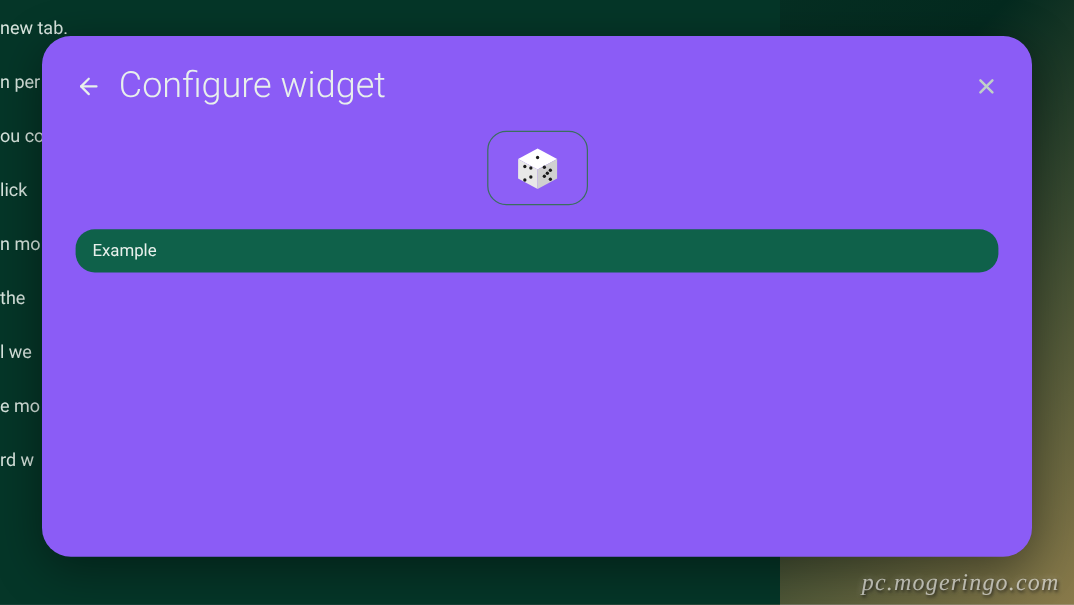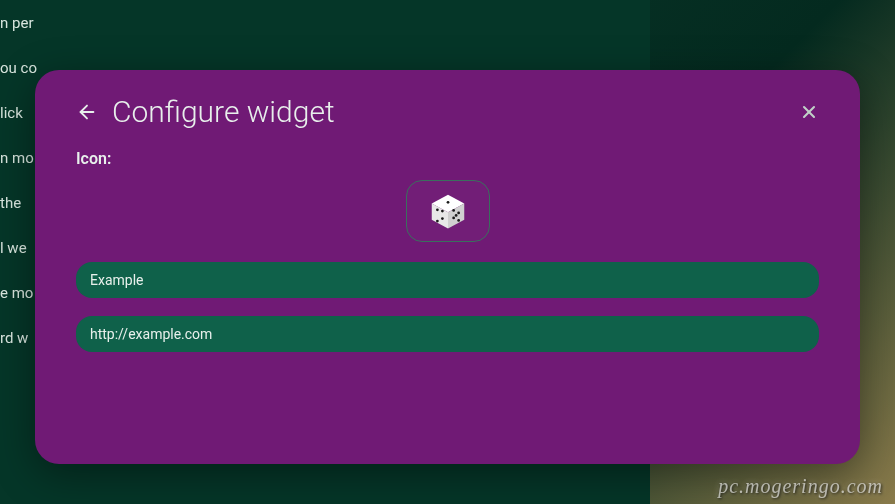--- a/index.html
+++ b/index.html
@@ -31,25 +31,24 @@
   .bg-text p {
     margin-bottom: 18px;
     white-space: nowrap;
   }
   .modal {
     position: absolute;
     top: 30px;
     left: 35px;
     right: 35px;
     bottom: 40px;
-    background: #701a75;
+    background: #8b5cf6;
     border-radius: 24px;
-    padding: 24px 41px;
+    padding: 24px 28px;
     box-shadow: 0 10px 40px rgba(0,0,0,0.4);
-    margin-top: 40px;
   }
   .modal-header {
     display: flex;
     align-items: center;
     margin-bottom: 20px;
   }
   .back-btn {
     color: #e8f0ec;
     cursor: pointer;
     margin-right: 14px;
@@ -142,20 +141,21 @@
     font-size: 20px;
     font-style: italic;
     text-shadow: 1px 1px 3px rgba(0,0,0,0.8), 0 0 6px rgba(255,255,255,0.3);
     letter-spacing: 1px;
   }
 </style>
 </head>
 <body>
 
 <div class="bg-text">
+  <p>new tab.</p>
   <p>n per</p>
   <p>ou co</p>
   <p>lick</p>
   <p>n mo</p>
   <p>the</p>
   <p>l we</p>
   <p>e mo</p>
   <p>rd w</p>
 </div>
 
@@ -169,21 +169,20 @@
     </div>
     <div class="modal-title">Configure widget</div>
     <div class="close-btn">
       <svg viewBox="0 0 24 24" fill="none" stroke="currentColor" stroke-width="2.5" stroke-linecap="round">
           <line x1="18" y1="6" x2="6" y2="18"></line>
           <line x1="6" y1="6" x2="18" y2="18"></line>
         </svg>
     </div>
   </div>
 
-  <div class="field-label">Icon:</div>
   <div class="icon-picker">
     <div class="icon-box">
       <svg viewBox="0 0 64 64">
         <polygon points="32,6 58,20 32,34 6,20" fill="#fff"></polygon>
         <polygon points="6,20 32,34 32,60 6,46" fill="#e8e8e8"></polygon>
         <polygon points="58,20 32,34 32,60 58,46" fill="#d0d0d0"></polygon>
         <circle cx="32" cy="18" r="2.2" fill="#1a1a1a"></circle>
         <circle cx="15" cy="30" r="2.2" fill="#1a1a1a"></circle>
         <circle cx="23" cy="44" r="2.2" fill="#1a1a1a"></circle>
         <circle cx="15" cy="48" r="2.2" fill="#1a1a1a"></circle>
@@ -192,17 +191,16 @@
         <circle cx="49" cy="35" r="2.2" fill="#1a1a1a"></circle>
         <circle cx="41" cy="43" r="2.2" fill="#1a1a1a"></circle>
         <circle cx="49" cy="47" r="2.2" fill="#1a1a1a"></circle>
         <circle cx="45" cy="39" r="2.2" fill="#1a1a1a"></circle>
       </svg>
     </div>
   </div>
 
   <input class="text-input" type="text" value="Example" style="">
 
-  <input class="text-input" type="text" value="http://example.com" style="">
 
 </div>
 
 <div class="watermark">pc.mogeringo.com</div>
 
 </body></html>

